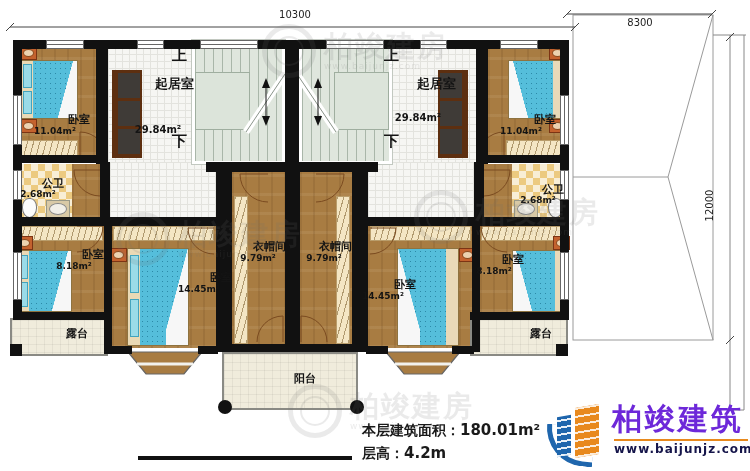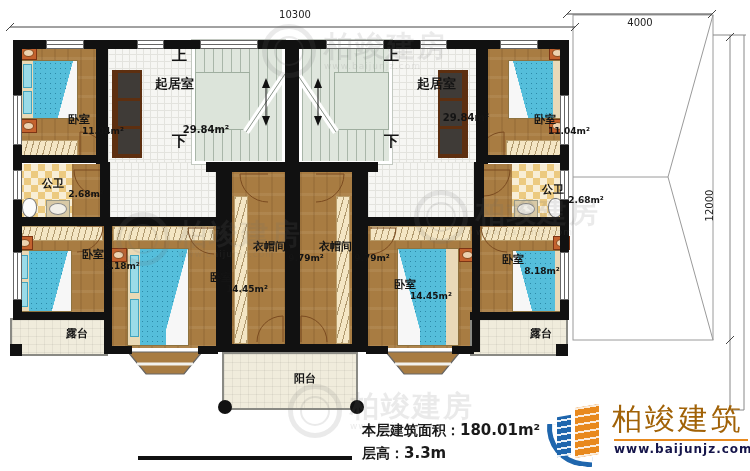--- a/index.html
+++ b/index.html
@@ -51,37 +51,37 @@
   .sofa .cush{position:absolute;top:3px;bottom:3px;
       background:repeating-linear-gradient(180deg,#3f3b37 0 25px,#5d2f10 25px 28px);}
   .sofa.sleft .cush{left:6px;right:2px;}
   .sofa.sright .cush{left:2px;right:6px;}
   .wc{position:absolute;width:13px;height:18px;background:#fcfcfc;border:1px solid #777;
       border-radius:45% 45% 50% 50%;z-index:2;}
   .sink{position:absolute;width:22px;height:16px;background:#d8c9a6;border:1px solid #998;z-index:2;}
   .sink::after{content:'';position:absolute;inset:2px;border-radius:50%;background:#f1efe8;border:1px solid #888;}
   
   .rname{position:absolute;font-weight:bold;font-size:11px;color:#141414;text-align:right;z-index:6;line-height:1.15;}
-  .rarea{position:absolute;font-weight:bold;font-size:9px;color:#141414;text-align:center;z-index:6;line-height:1.1;margin-left:48px;}
+  .rarea{position:absolute;font-weight:bold;font-size:9px;color:#141414;text-align:center;z-index:6;line-height:1.1;}
   .updown{position:absolute;font-weight:bold;font-size:15px;color:#141414;z-index:6;}
   .dim{position:absolute;font-size:10px;color:#222;text-align:center;z-index:6;}
   .svgov{position:absolute;left:0;top:0;z-index:3;}
   
   .wm{position:absolute;display:flex;align-items:center;gap:8px;opacity:.14;color:#707070;z-index:7;}
   .wm-ring{width:44px;height:44px;border:5px solid #707070;border-radius:50%;flex:none;position:relative;}
   .wm-ring::after{content:'';position:absolute;inset:7px;border-radius:50%;border:2px solid #707070;}
   .wm-big{font-size:29px;font-weight:bold;letter-spacing:2px;line-height:1;}
   .wm-small{font-size:9px;letter-spacing:1px;}
   
   .title-big{position:absolute;left:133px;top:411px;font-size:33px;color:#1a1a1a;z-index:8;letter-spacing:1px;}
   .title-rule{position:absolute;left:138px;top:456px;width:214px;height:4px;background:#111;z-index:8;}
   .tb-line1{position:absolute;left:362px;top:421px;font-size:14px;font-weight:bold;color:#1a1a1a;z-index:8;}
   .tb-line2{position:absolute;left:362px;top:444px;font-size:14px;font-weight:bold;color:#1a1a1a;z-index:8;}
   
-  .logo-name{position:absolute;left:612px;top:404px;font-size:30px;font-weight:normal;color:#a16207;
+  .logo-name{position:absolute;left:612px;top:404px;font-size:30px;font-weight:bold;color:#6d28d9;
       letter-spacing:3px;z-index:8;line-height:1;}
   .logo-rule{position:absolute;left:614px;top:439px;width:134px;height:2px;background:#e8891d;z-index:8;}
   .logo-site{position:absolute;left:614px;top:442px;font-size:12px;font-weight:bold;color:#15154a;
       letter-spacing:1px;z-index:8;}
   .licon{position:absolute;left:545px;top:400px;width:66px;height:62px;z-index:8;}
   .lb1{position:absolute;left:12px;top:16px;width:14px;height:40px;background:#1f66ad;transform:skewY(-10deg);
       background-image:repeating-linear-gradient(0deg,rgba(255,255,255,.9) 0 2px,transparent 2px 7px);}
   .lb2{position:absolute;left:30px;top:6px;width:24px;height:50px;background:#e8891d;transform:skewY(-10deg);
       background-image:repeating-linear-gradient(0deg,rgba(255,255,255,.85) 0 2px,transparent 2px 8px);}
   .lsw{position:absolute;left:0px;top:26px;width:44px;height:34px;border-left:5px solid #1f66ad;
@@ -330,21 +330,21 @@
   <div class="rarea" style="left:350px;top:292px;width:66px;">14.45m²</div>
   <div class="rname" style="left:230px;top:241px;width:56px;">衣帽间</div>
   <div class="rarea" style="left:230px;top:254px;width:56px;">9.79m²</div>
   <div class="rname" style="left:296px;top:241px;width:56px;">衣帽间</div>
   <div class="rarea" style="left:296px;top:254px;width:56px;">9.79m²</div>
   <div class="rname" style="left:28px;top:328px;width:60px;">露台</div>
   <div class="rname" style="left:492px;top:328px;width:60px;">露台</div>
   <div class="rname" style="left:264px;top:373px;width:52px;">阳台</div>
 
   <div class="dim" style="left:250px;top:9px;width:90px;">10300</div>
-  <div class="dim" style="left:600px;top:17px;width:80px;">4000</div>
+  <div class="dim" style="left:600px;top:17px;width:80px;">8300</div>
   <div class="dim" style="left:679px;top:200px;width:60px;transform:rotate(-90deg);">12000</div>
 
   <div class="wm" style="left:262px;top:24px;">
     <div class="wm-ring"></div>
     <div>
         <div class="wm-big">柏竣建房</div>
          <div class="wm-small">www.baijunjz.com</div>
       </div>
   </div>
   <div class="wm" style="left:116px;top:212px;">
@@ -364,21 +364,21 @@
   <div class="wm" style="left:288px;top:384px;">
     <div class="wm-ring"></div>
     <div>
         <div class="wm-big">柏竣建房</div>
          <div class="wm-small">www.baijunjz.com</div>
       </div>
   </div>
 
   <div class="title-rule"></div>
   <div class="tb-line1"><span>本层建筑面积：</span><span style="font-size:15px;">180.01m²</span></div>
-  <div class="tb-line2"><span>层高：</span><span style="font-size:15px;">3.3m</span></div>
+  <div class="tb-line2"><span>层高：</span><span style="font-size:15px;">4.2m</span></div>
 
   <div class="licon">
     <div class="lsw"></div>
     <div class="lb1"></div>
     <div class="lb2"></div>
   </div>
   <div class="logo-name">柏竣建筑</div>
   <div class="logo-rule"></div>
   <div class="logo-site">www.baijunjz.com</div>
 

